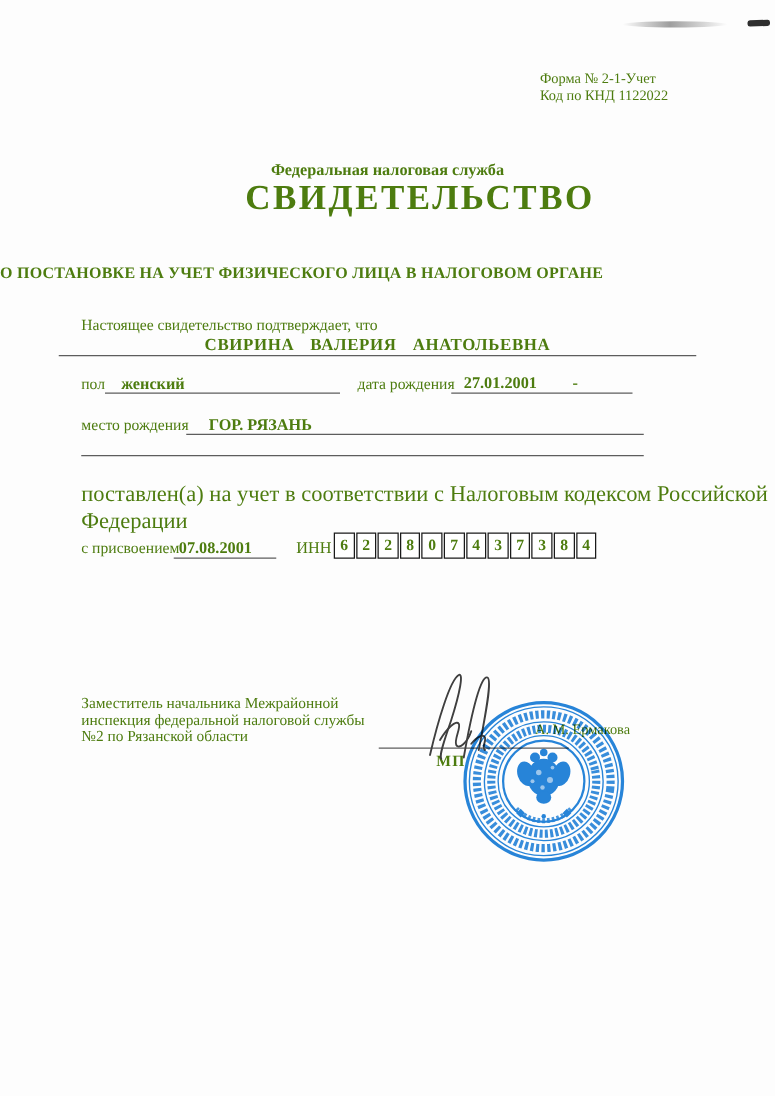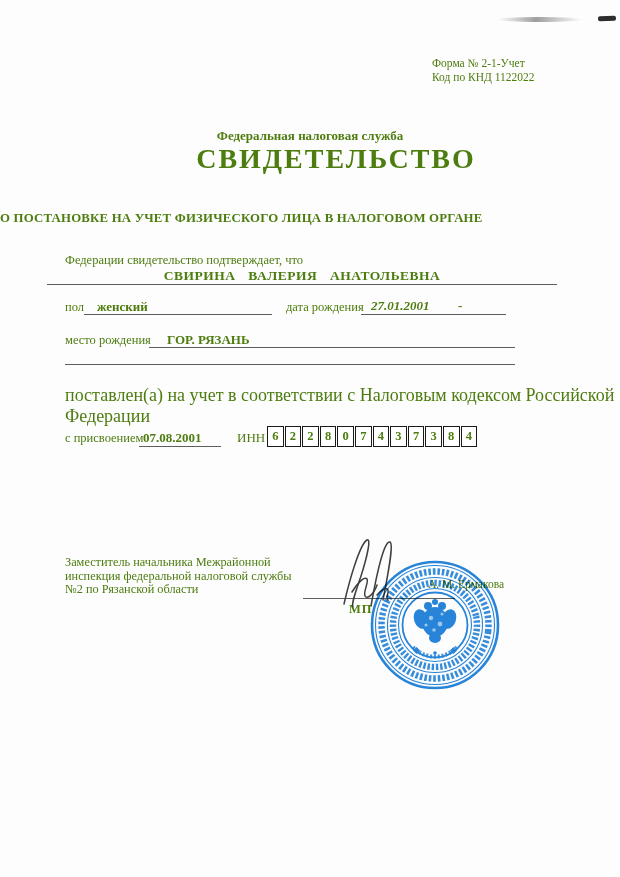--- a/index.html
+++ b/index.html
@@ -48,29 +48,29 @@
 
   <div class="abs form-info">
     <div>Форма № 2-1-Учет</div>
     <div>Код по КНД 1122022</div>
   </div>
 
   <div class="abs agency b">Федеральная налоговая служба</div>
   <div class="abs title b">СВИДЕТЕЛЬСТВО</div>
   <div class="abs subtitle b">О ПОСТАНОВКЕ НА УЧЕТ ФИЗИЧЕСКОГО ЛИЦА В НАЛОГОВОМ ОРГАНЕ</div>
 
-  <div class="abs intro">Федерации свидетельство подтверждает, что</div>
+  <div class="abs intro">Настоящее свидетельство подтверждает, что</div>
   <div class="abs person-name b">СВИРИНА  ВАЛЕРИЯ  АНАТОЛЬЕВНА</div>
   <div class="rule" style="left:47px;top:284px;width:510px;"></div>
 
   <div class="abs lbl" style="left:65px;top:300px;">пол</div>
   <div class="abs val" style="left:97px;top:299px;">женский</div>
   <div class="rule" style="left:84px;top:314px;width:188px;"></div>
   <div class="abs lbl" style="left:286px;top:300px;">дата рождения</div>
-  <div class="abs val" style="left:371px;top:298px;font-style:italic;">27.01.2001</div>
+  <div class="abs val" style="left:371px;top:298px;">27.01.2001</div>
   <div class="abs val" style="left:458px;top:298px;">-</div>
   <div class="rule" style="left:361px;top:314px;width:145px;"></div>
 
   <div class="abs lbl" style="left:65px;top:333px;">место рождения</div>
   <div class="abs val" style="left:167px;top:332px;">ГОР. РЯЗАНЬ</div>
   <div class="rule" style="left:149px;top:347px;width:366px;"></div>
   <div class="rule" style="left:65px;top:364px;width:450px;"></div>
 
   <div class="abs statement">поставлен(а) на учет в соответствии с Налоговым кодексом Российской Федерации</div>
 

